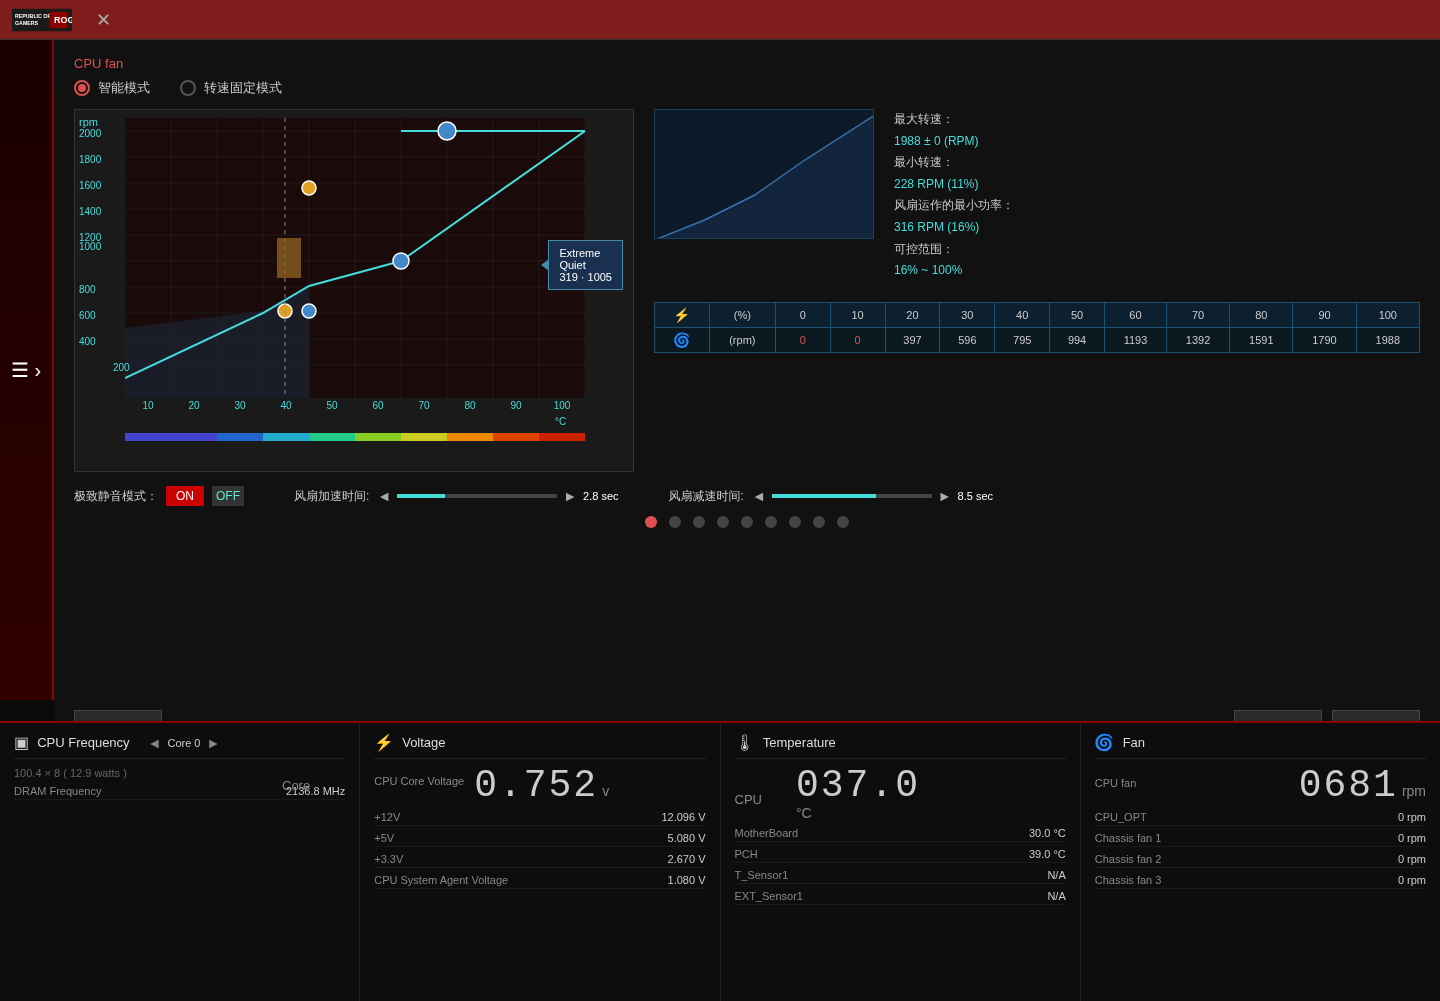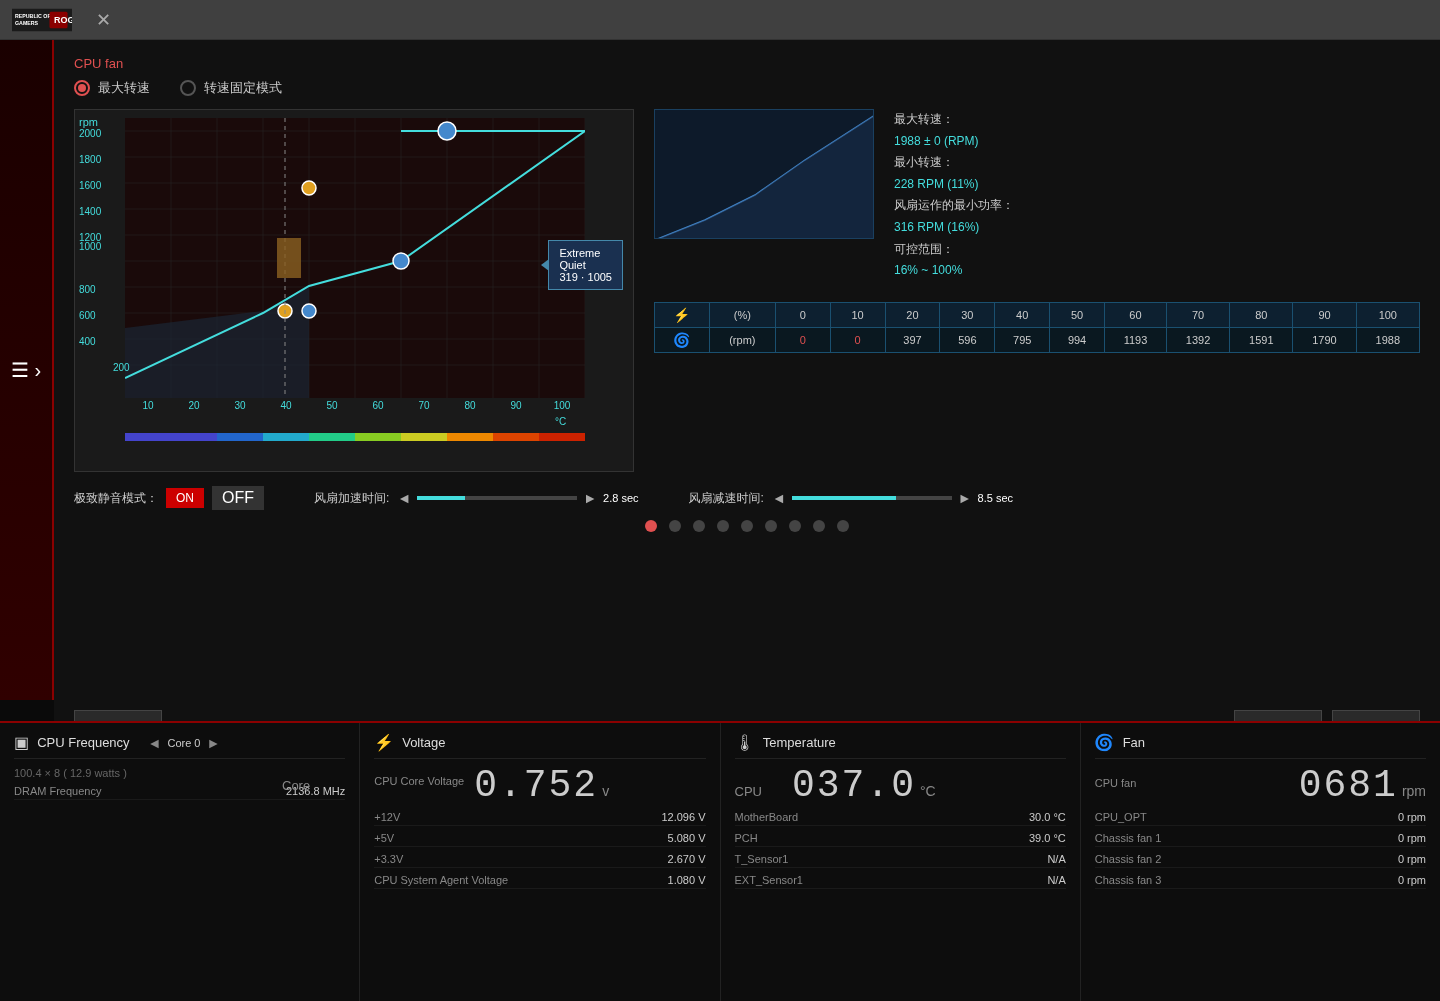--- a/index.html
+++ b/index.html
@@ -7,21 +7,21 @@
       width: 1440px;
       height: 1001px;
       background: #0a0a0a;
       font-family: Arial, sans-serif;
       color: #ccc;
       overflow: hidden;
     }
 
     
     #titlebar {
-      background: #404040;
+      background: #7f1d1d;
       height: 40px;
       display: flex;
       align-items: center;
       padding: 16px 12px;
       border-bottom: 1px solid #333;
     }
     #rog-logo {
       width: 60px;
       height: 28px;
       margin-right: 14px;
@@ -205,23 +205,23 @@
     .toggle-on {
       background: #c00;
       color: #fff;
       padding: 3px 10px;
       font-size: 12px;
       cursor: pointer;
       border: none;
     }
     .toggle-off {
       background: #333;
-      color: #ffffff;
-      padding: 3px 10px;
-      font-size: 16px;
+      color: #5eead4;
+      padding: 3px 4px;
+      font-size: 12px;
       cursor: pointer;
       border: none;
     }
     .slider-container { display: flex; align-items: center; gap: 6px; }
     .slider-track {
       width: 160px;
       height: 4px;
       background: #444;
       position: relative;
     }
@@ -391,21 +391,21 @@
 
 <div id="main-area">
 
   <div id="cpu-fan-label">CPU fan</div>
 
   <div id="mode-row">
     <div class="mode-option">
       <div class="radio-outer">
         <div class="radio-inner"></div>
       </div>
-      <span class="mode-label">最大转速</span>
+      <span class="mode-label">智能模式</span>
     </div>
     <div class="mode-option">
       <div class="radio-outer inactive"></div>
       <span class="mode-label">转速固定模式</span>
     </div>
   </div>
 
   <div id="content-row">
 
     <div id="chart-container">
@@ -666,21 +666,21 @@
     </div>
   </div>
 
   <div class="monitor-panel">
     <div class="panel-header">
       <span class="panel-icon">🌡</span>
       <span>Temperature</span>
     </div>
     <div style="display:flex;align-items:center;gap:30px;">
       <span style="font-size:13px;color:#888;margin-top:10px;">CPU</span>
-      <div style="display:flex;align-items:baseline;">
+      <div style="display:flex;align-items:baseline;flex-direction:column;">
         <span class="big-value">037.0</span>
         <span class="big-unit">°C</span>
       </div>
     </div>
     <div class="detail-row">
       <span>MotherBoard</span>
       <span class="detail-val">30.0 °C</span>
     </div>
     <div class="detail-row">
       <span>PCH</span>

